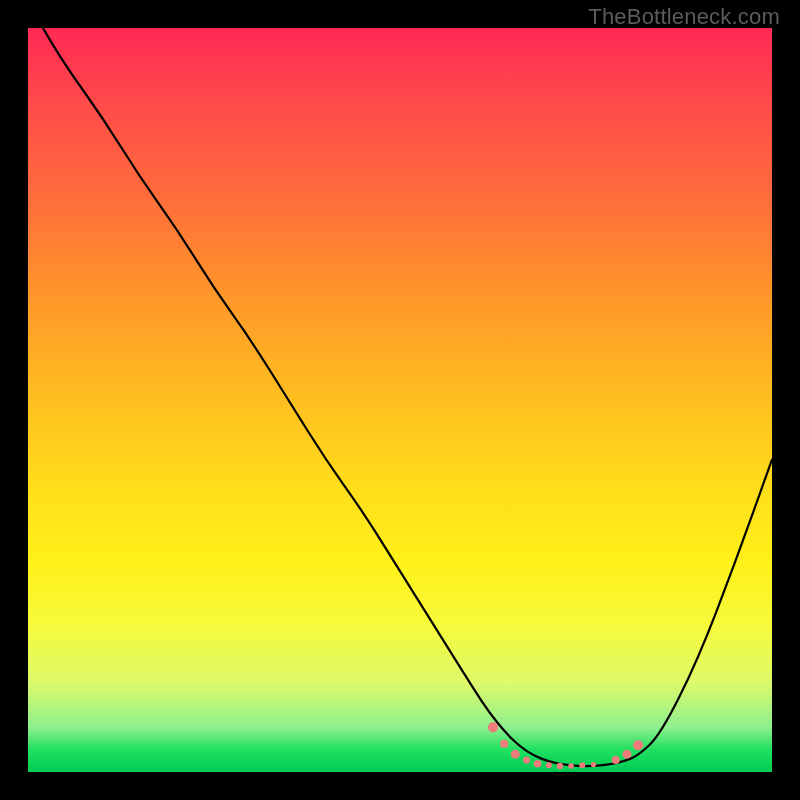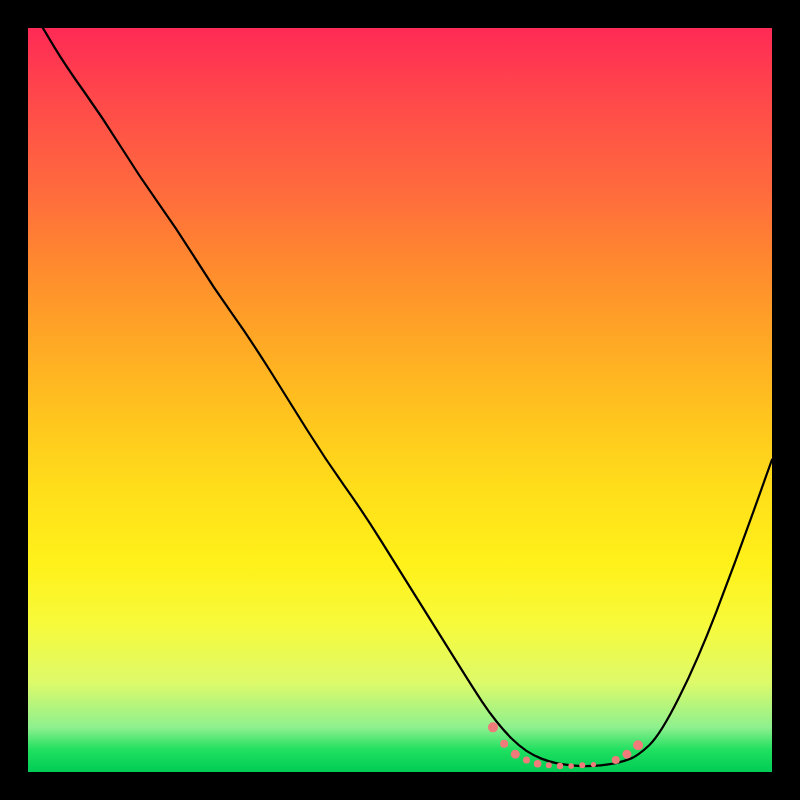--- a/index.html
+++ b/index.html
@@ -54,20 +54,21 @@
     left: 0;
     top: 0;
     width: 744px;
     height: 744px;
   }
 </style>
 </head>
 <body>
 
 <div class="frame">
+  <div class="watermark">TheBottleneck.com</div>
   <div class="plot-area">
     <svg class="curve" viewBox="0 0 744 744" preserveAspectRatio="none">
       <path id="main-curve" fill="none" stroke="#000000" stroke-width="2.2" stroke-linejoin="round" stroke-linecap="round" d="M 14.88 0.00 Q 14.88 0.00 26.04 18.60 Q 37.20 37.20 55.80 63.24 Q 74.40 89.28 93.00 119.04 Q 111.60 148.80 130.20 174.84 Q 148.80 200.88 167.40 230.64 Q 186.00 260.40 204.60 286.44 Q 223.20 312.48 241.80 342.24 Q 260.40 372.00 279.00 401.76 Q 297.60 431.52 316.20 457.56 Q 334.80 483.60 353.40 513.36 Q 372.00 543.12 390.60 572.88 Q 409.20 602.64 427.80 632.40 Q 446.40 662.16 453.84 673.32 Q 461.28 684.48 468.72 693.78 Q 476.16 703.08 483.60 710.52 Q 491.04 717.96 498.48 722.80 Q 505.92 727.63 513.36 730.61 Q 520.80 733.58 528.24 735.07 Q 535.68 736.56 543.12 737.30 Q 550.56 738.05 558.00 738.05 Q 565.44 738.05 572.88 737.30 Q 580.32 736.56 587.76 735.07 Q 595.20 733.58 602.64 730.61 Q 610.08 727.63 621.24 717.22 Q 632.40 706.80 651.00 669.60 Q 669.60 632.40 688.20 584.04 Q 706.80 535.68 725.40 483.60 T 744.00 431.52"></path>
       <g id="marker-group">
           <circle cx="465.00" cy="699.36" r="5.00" fill="#f07b7b"></circle>
           <circle cx="476.16" cy="715.73" r="4.00" fill="#f07b7b"></circle>
           <circle cx="487.32" cy="726.14" r="4.50" fill="#f07b7b"></circle>
           <circle cx="498.48" cy="732.10" r="3.50" fill="#f07b7b"></circle>
           <circle cx="509.64" cy="735.82" r="3.80" fill="#f07b7b"></circle>
           <circle cx="520.80" cy="737.30" r="3.00" fill="#f07b7b"></circle>

